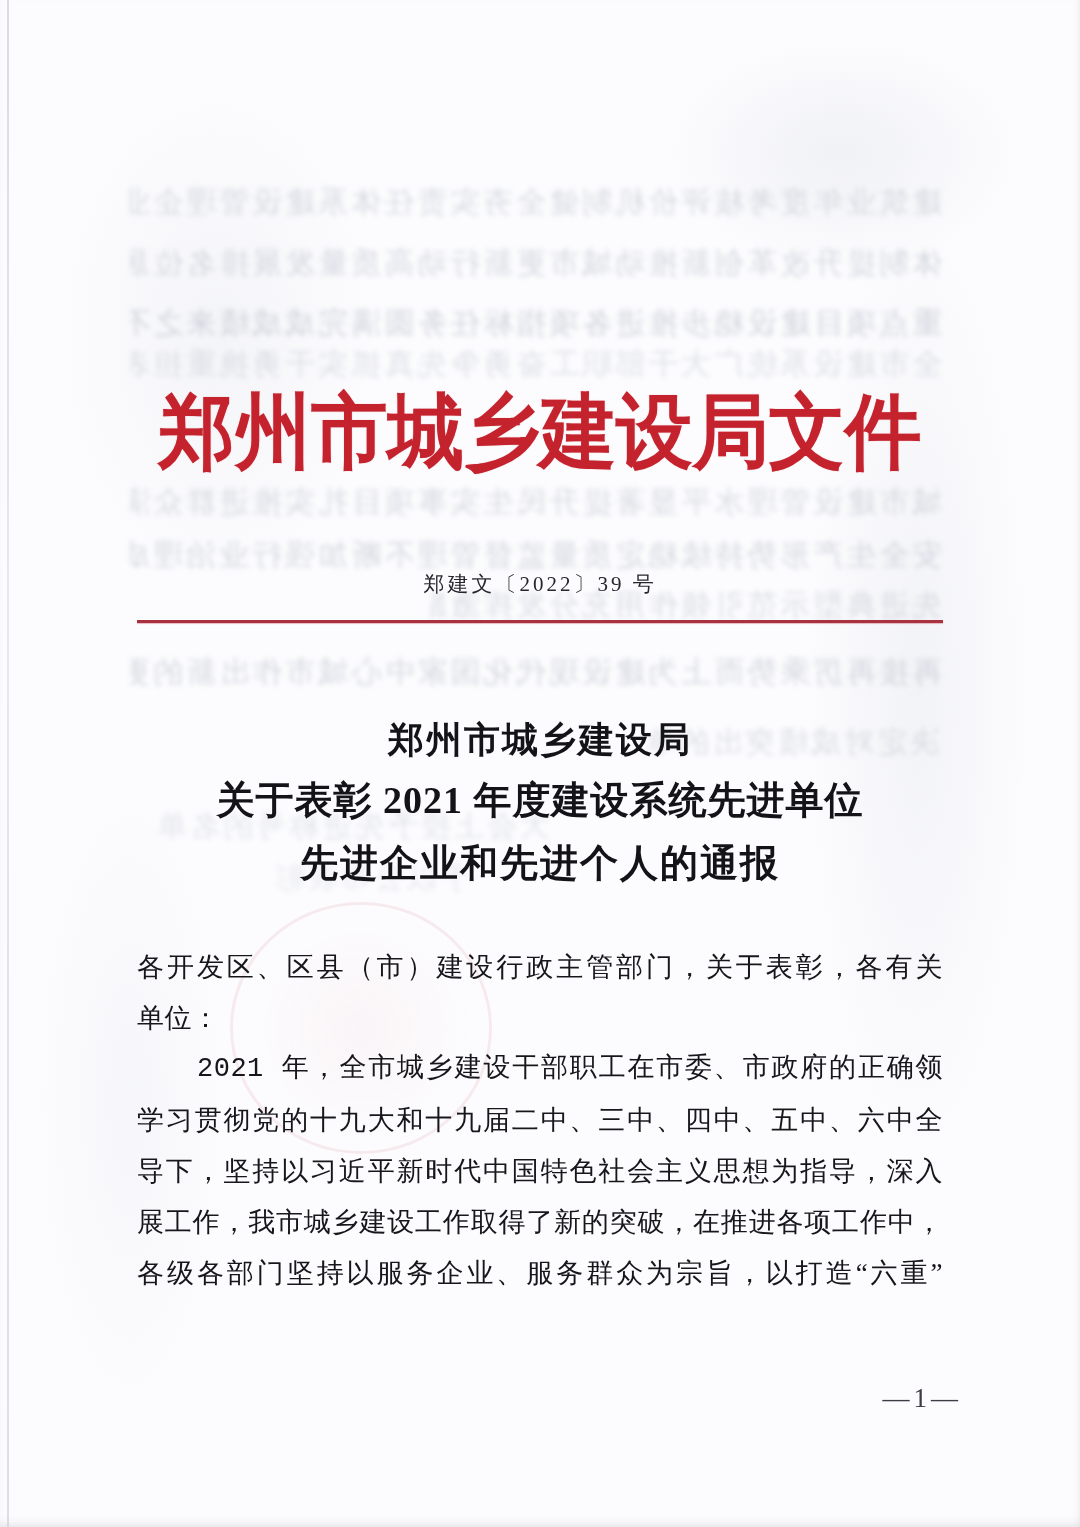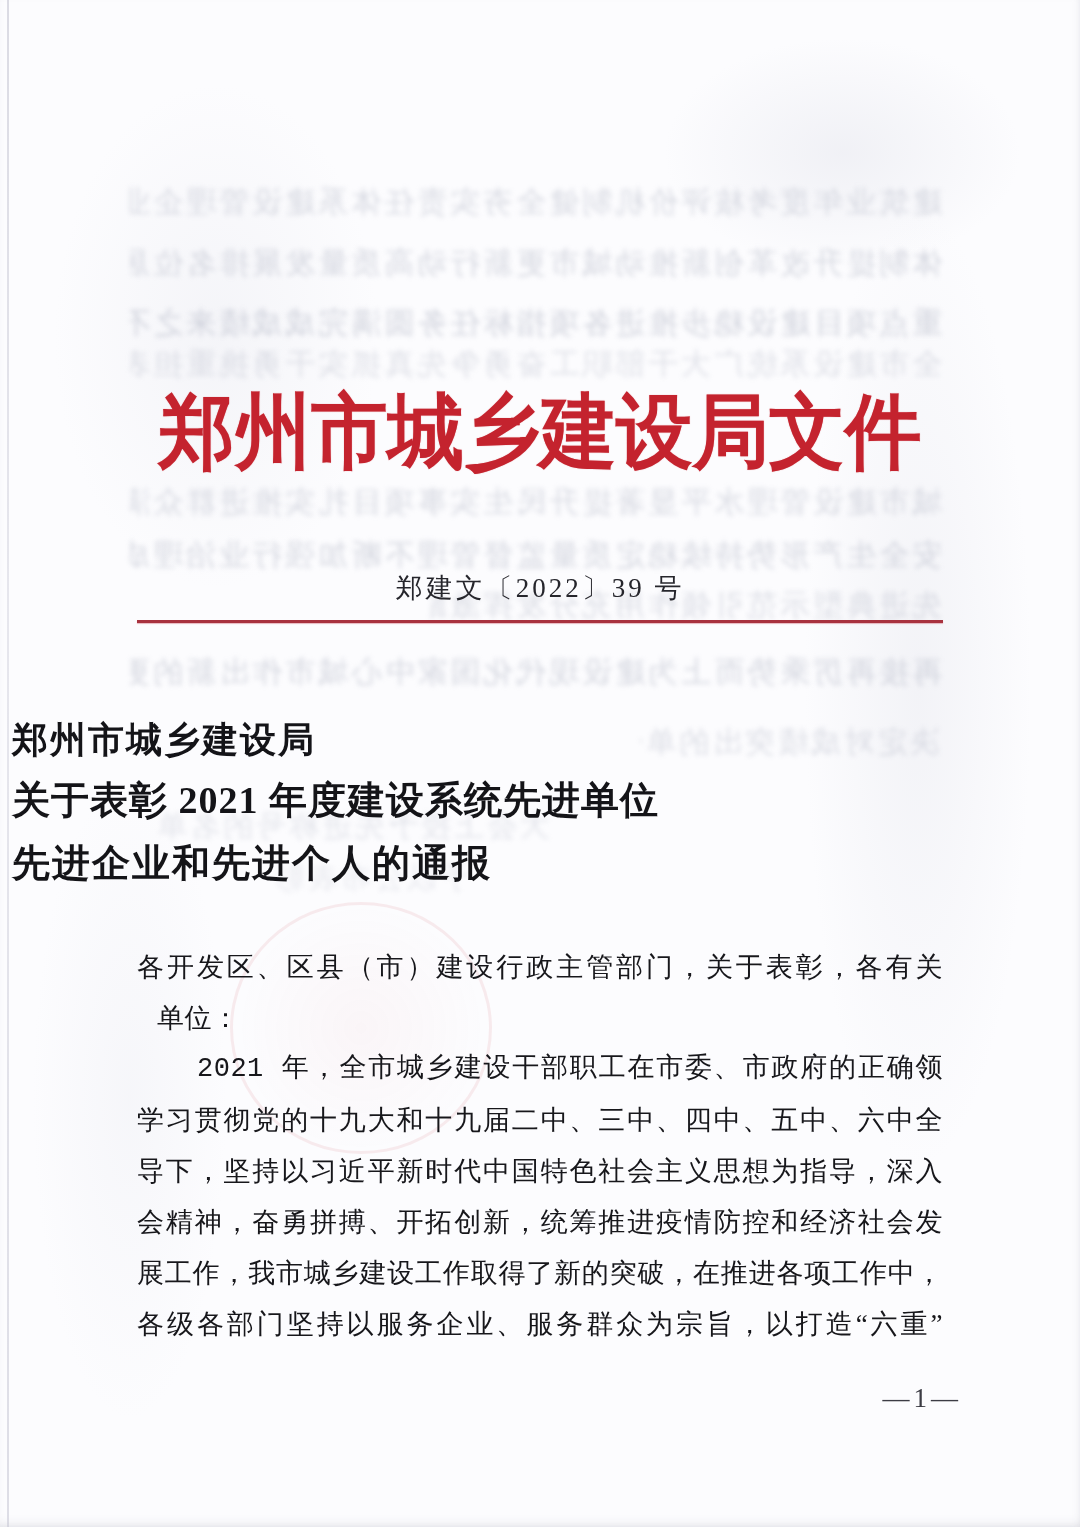--- a/index.html
+++ b/index.html
@@ -46,42 +46,42 @@
     text-align:center;
     font-size:82px; font-weight:bold; color:#c4232e;
     letter-spacing:0px;
     transform:scaleX(0.93);
     text-shadow:0 0 1px rgba(196,35,46,0.55);
     white-space:nowrap;
   }
   .doc-number {
     position:absolute; left:0; right:0; top:570px;
     text-align:center;
-    font-size:27px; color:#26262c; letter-spacing:3px;
+    font-size:21px; color:#26262c; letter-spacing:3px;
     white-space:nowrap;
   }
   .red-rule {
     position:absolute; left:137px; top:620px; width:806px; height:3px;
     background:#a8323f;
     box-shadow:0 1px 1px rgba(205,100,115,0.45);
   }
-  .title-block { position:absolute; left:12px; right:0; color:#141418; font-weight:bold; white-space:nowrap; }
+  .title-block { position:absolute; left:0; right:0; text-align:center; color:#141418; font-weight:bold; white-space:nowrap; }
   .title-l1 { top:716px; font-size:36px; letter-spacing:2px; }
   .title-l2 { top:775px; font-size:38px; letter-spacing:1px; }
   .title-l3 { top:838px; font-size:38px; letter-spacing:2px; }
   .body-block {
     position:absolute; left:137px; top:942px; width:806px;
     font-size:27px; color:#17171b; letter-spacing:0.5px;
   }
   .body-line {
     height:51px; line-height:51px;
     text-align:justify; text-align-last:justify; text-justify:distribute;
     white-space:nowrap; overflow:visible;
   }
-  .body-line.no-fill { text-align:left; text-align-last:left;margin-left:20px; }
+  .body-line.no-fill { text-align:left; text-align-last:left; }
   .body-line.indent { padding-left:60px;font-family:Liberation Mono, monospace; }
   .page-number {
     position:absolute; top:1383px; right:118px;
     font-size:27px; color:#3c3c44; letter-spacing:4px;
     white-space:nowrap;
   }
 </style>
 </head>
 <body>
 
@@ -112,20 +112,19 @@
   <div class="title-block title-l1">郑州市城乡建设局</div>
   <div class="title-block title-l2">关于表彰 2021 年度建设系统先进单位</div>
   <div class="title-block title-l3">先进企业和先进个人的通报</div>
 
   <div class="body-block">
     <div class="body-line">各开发区、区县（市）建设行政主管部门，关于表彰，各有关</div>
     <div class="body-line no-fill">单位：</div>
     <div class="body-line indent">2021 年，全市城乡建设干部职工在市委、市政府的正确领</div>
     <div class="body-line">学习贯彻党的十九大和十九届二中、三中、四中、五中、六中全</div>
     <div class="body-line">导下，坚持以习近平新时代中国特色社会主义思想为指导，深入</div>
-    <div class="body-line">会精神，奋勇拼搏、开拓创新，统筹推进疫情防控和经济社会发</div>
     <div class="body-line">展工作，我市城乡建设工作取得了新的突破，在推进各项工作中，</div>
     <div class="body-line">各级各部门坚持以服务企业、服务群众为宗旨，以打造“六重”</div>
   </div>
 
   <div class="page-number">—1—</div>
 
 </div>
 
 </body></html>

